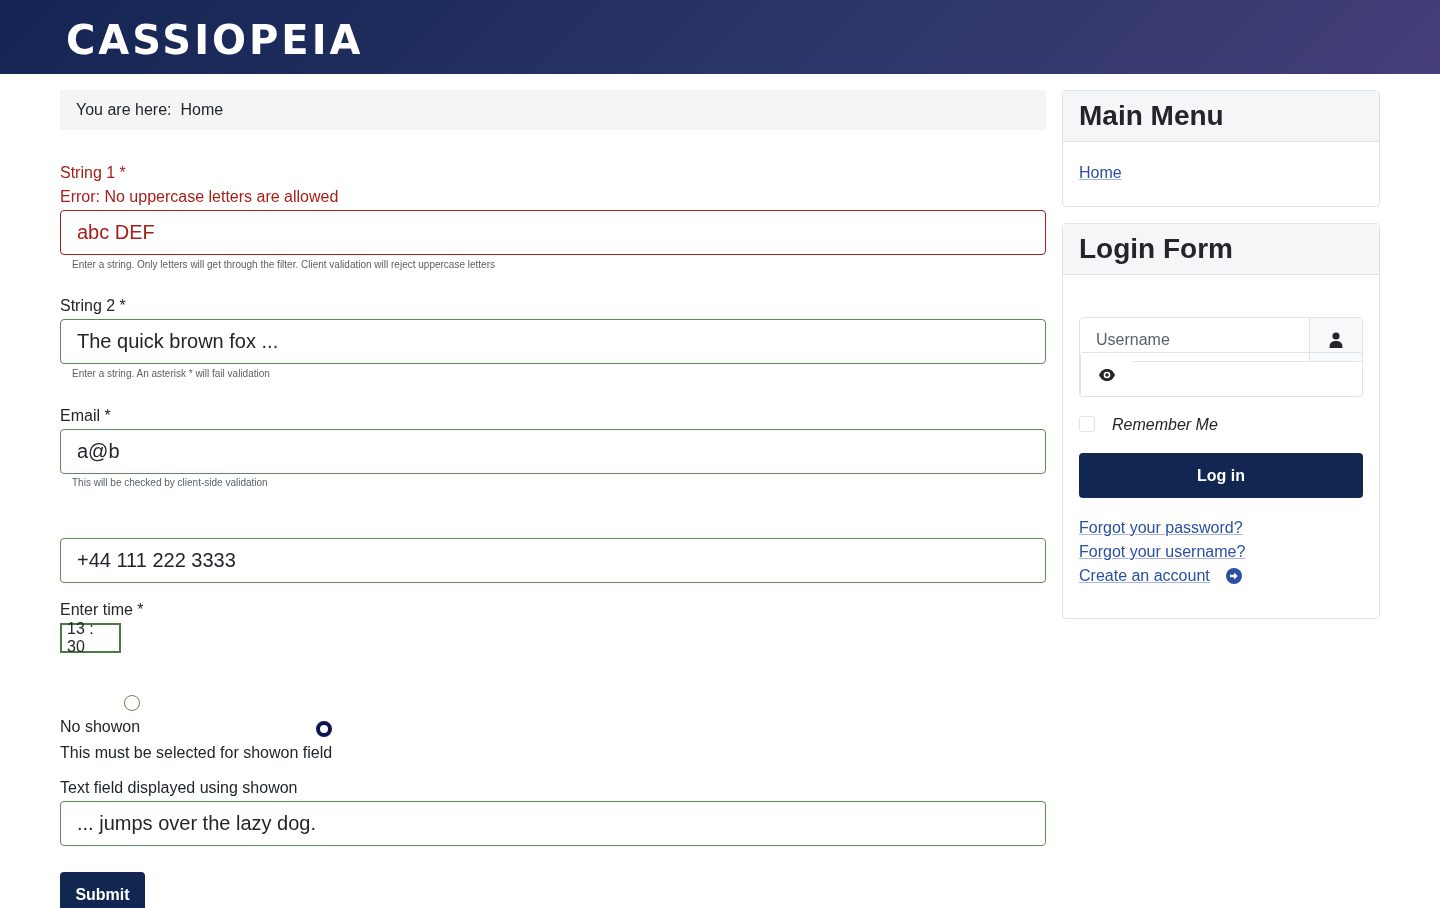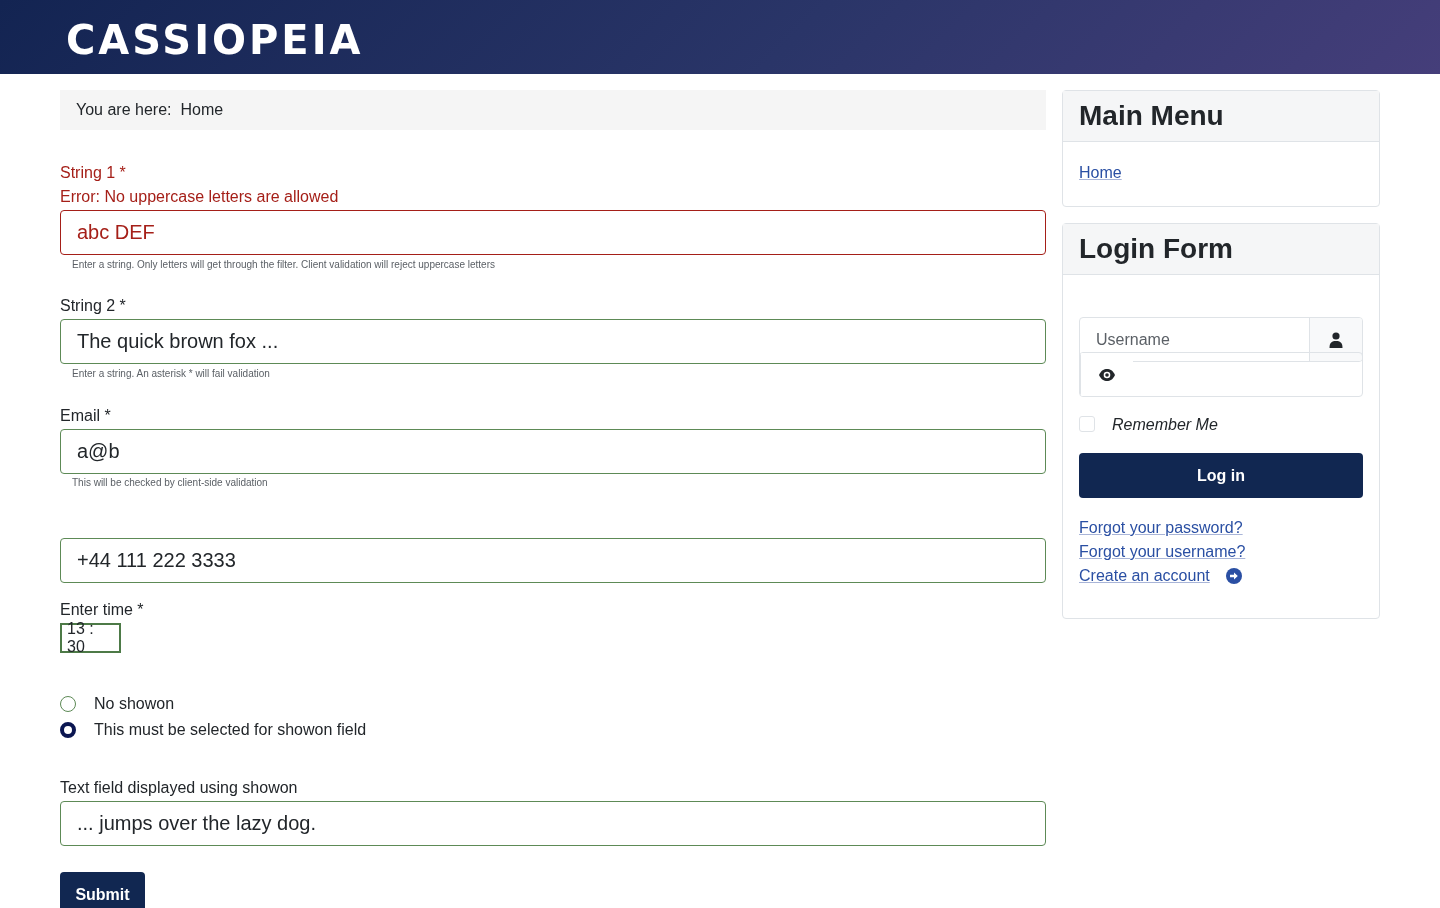--- a/index.html
+++ b/index.html
@@ -33,21 +33,21 @@
   }
   .field.err { border-color: #a51f18; color: #a51f18; }
   .help { position: absolute; left: 12px; font-size: 10px; color: #5b6066; }
 
   .time-box {
     position: absolute; left: 0; top: 623px; width: 61px; height: 30px;
     border: 2px solid #4d7a47; padding: 0 5px; display: flex; align-items: center;
     font-size: 16px;
   }
 
-  .radio-row { position: absolute; left: 0; display: flex; align-items: center; gap: 18px; font-size: 16px; }
+  .radio-row { position: absolute; left: 0; display: flex; align-items: flex-end; gap: 7px; font-size: 16px; flex-direction: column; }
   .radio {
     width: 16px; height: 16px; border-radius: 50%; border: 1px solid #5d8a56; background: #fff;
   }
   .radio.checked { border: 4.5px solid #0b1651; }
 
   .submit {
     position: absolute; left: 0; top: 862px; width: 85px; height: 46px;
     background: #112751; color: #fff; border-radius: 4px; border: none;
     font-weight: bold; font-size: 16px; display: flex; align-items: center; justify-content: center; margin-top: 10px;
   }

